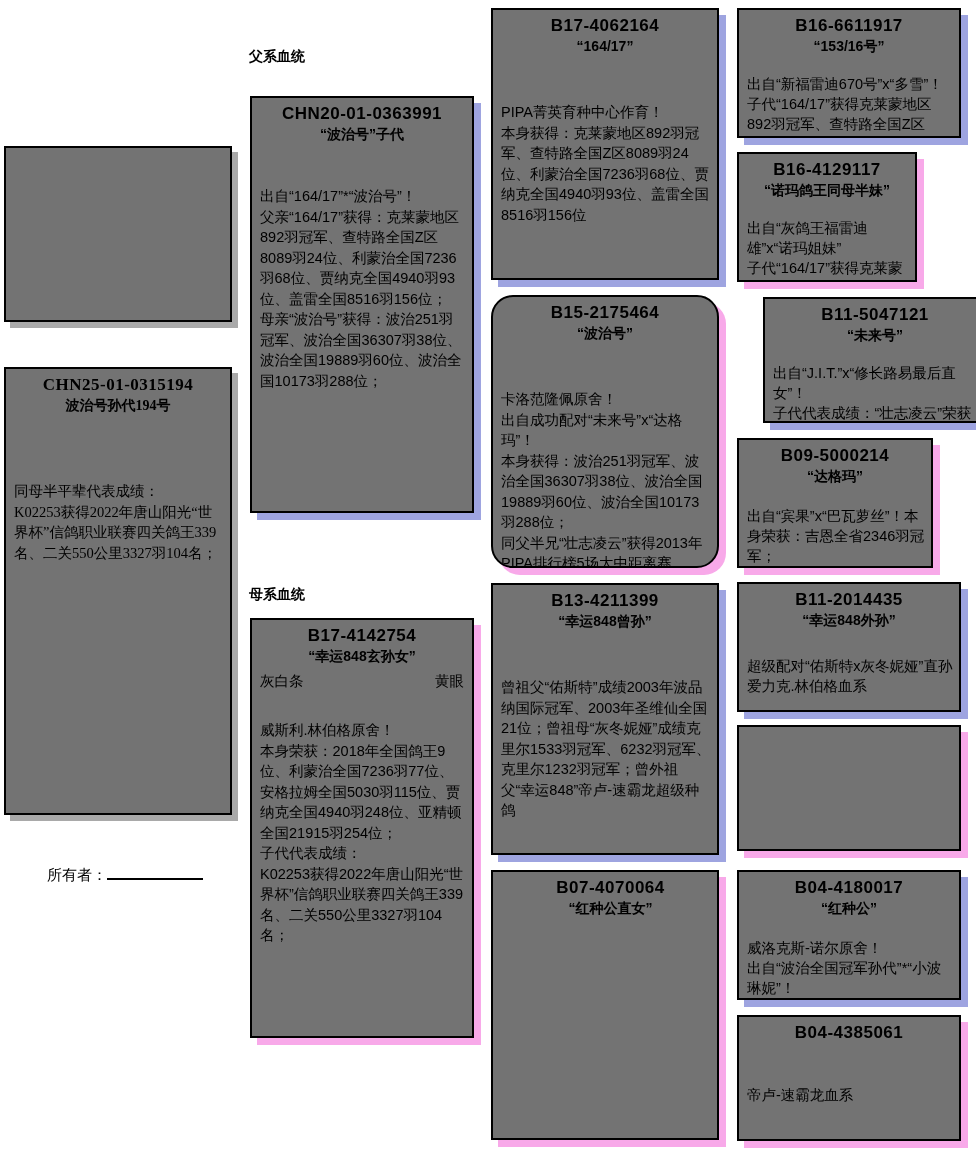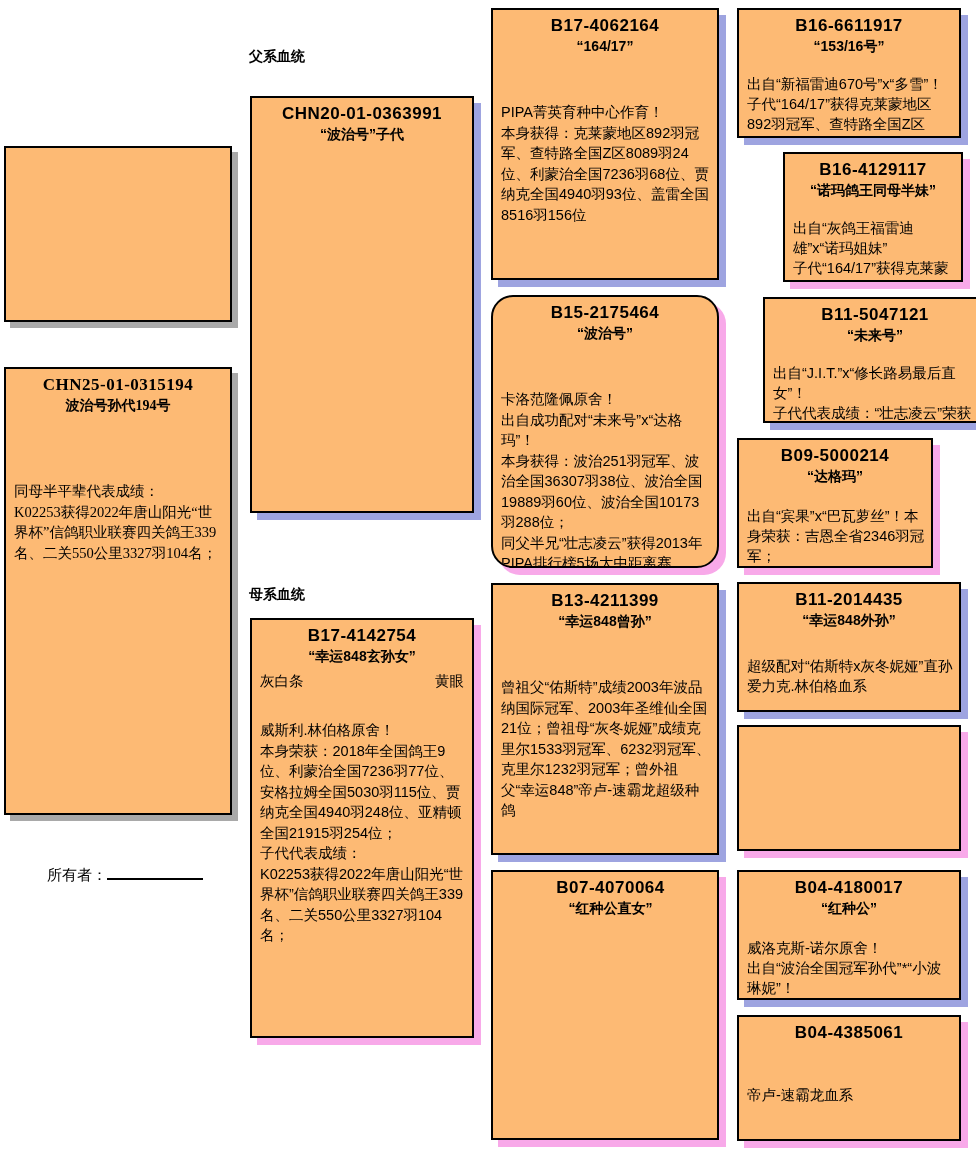--- a/index.html
+++ b/index.html
@@ -2,21 +2,21 @@
 <html><head>
 <meta charset="utf-8">
 <style>
   html,body{margin:0;padding:0;background:#ffffff;}
   #stage{
     position:relative;width:976px;height:1150px;background:#ffffff;
     font-family:"Liberation Sans","DejaVu Sans",sans-serif;color:#000;
     overflow:hidden;
   }
   .pbox{
-    position:absolute;background:#fdba74;border:2px solid #000;box-sizing:border-box;
+    position:absolute;background:#737373;border:2px solid #000;box-sizing:border-box;
     overflow:hidden;
   }
   .sh-blue{box-shadow:7px 7px 0 0 #9ea4e0;}
   .sh-pink{box-shadow:7px 7px 0 0 #f8a9e9;}
   .sh-gray{box-shadow:6px 6px 0 0 #a9a9a9;font-family:Liberation Serif, serif;}
   .ring{
     font-weight:bold;font-size:17px;text-align:center;margin-top:5px;
     letter-spacing:.5px;line-height:22px;
   }
   .pname{font-weight:bold;font-size:14px;text-align:center;line-height:19px;}
@@ -54,20 +54,23 @@
     <div class="ring">CHN25-01-0315194</div>
     <div class="pname">波治号孙代194号</div>
     <div class="pbody" style="top:112px;">同母半平辈代表成绩：
 K02253获得2022年唐山阳光“世界杯”信鸽职业联赛四关鸽王339名、二关550公里3327羽104名；</div>
   </div>
 
   <div class="pbox sh-blue" style="left:250px;top:96px;width:224px;height:417px;">
 
     <div class="ring">CHN20-01-0363991</div>
     <div class="pname">“波治号”子代</div>
+    <div class="pbody" style="top:88px;">出自“164/17”*“波治号”！
+父亲“164/17”获得：克莱蒙地区892羽冠军、查特路全国Z区8089羽24位、利蒙治全国7236羽68位、贾纳克全国4940羽93位、盖雷全国8516羽156位；
+母亲“波治号”获得：波治251羽冠军、波治全国36307羽38位、波治全国19889羽60位、波治全国10173羽288位；</div>
   </div>
 
   <div class="pbox sh-pink" style="left:250px;top:618px;width:224px;height:420px;">
 
     <div class="ring">B17-4142754</div>
     <div class="pname">“幸运848玄孙女”</div>
     <div class="trait-line">
       <span>灰白条</span>
       <span>黄眼</span>
     </div>
@@ -109,21 +112,21 @@
   </div>
 
   <div class="pbox sh-blue" style="left:737px;top:8px;width:224px;height:130px;">
 
     <div class="ring">B16-6611917</div>
     <div class="pname">“153/16号”</div>
     <div class="pbody small" style="top:64px;">出自“新福雷迪670号”x“多雪”！
 子代“164/17”获得克莱蒙地区892羽冠军、查特路全国Z区</div>
   </div>
 
-  <div class="pbox sh-pink" style="left:737px;top:152px;width:180px;height:130px;margin-left:46px;">
+  <div class="pbox sh-pink" style="left:737px;top:152px;width:180px;height:130px;">
 
     <div class="ring">B16-4129117</div>
     <div class="pname">“诺玛鸽王同母半妹”</div>
     <div class="pbody small" style="top:64px;">出自“灰鸽王福雷迪雄”x“诺玛姐妹”
 子代“164/17”获得克莱蒙地区</div>
   </div>
 
   <div class="pbox sh-blue" style="left:737px;top:297px;width:224px;height:126px;margin-left:26px;">
 
     <div class="ring">B11-5047121</div>

